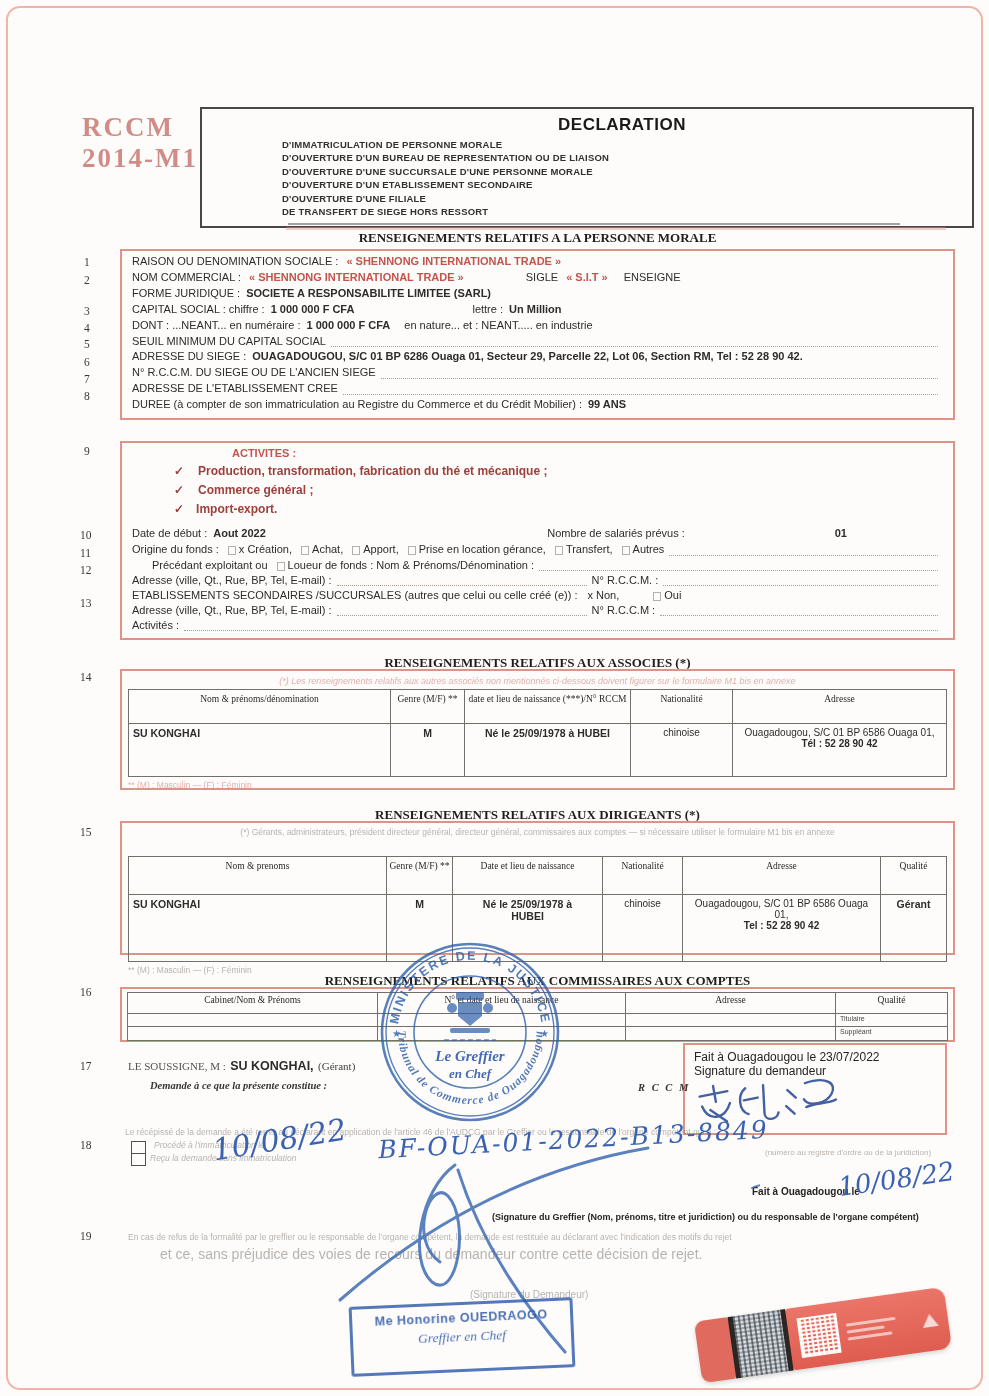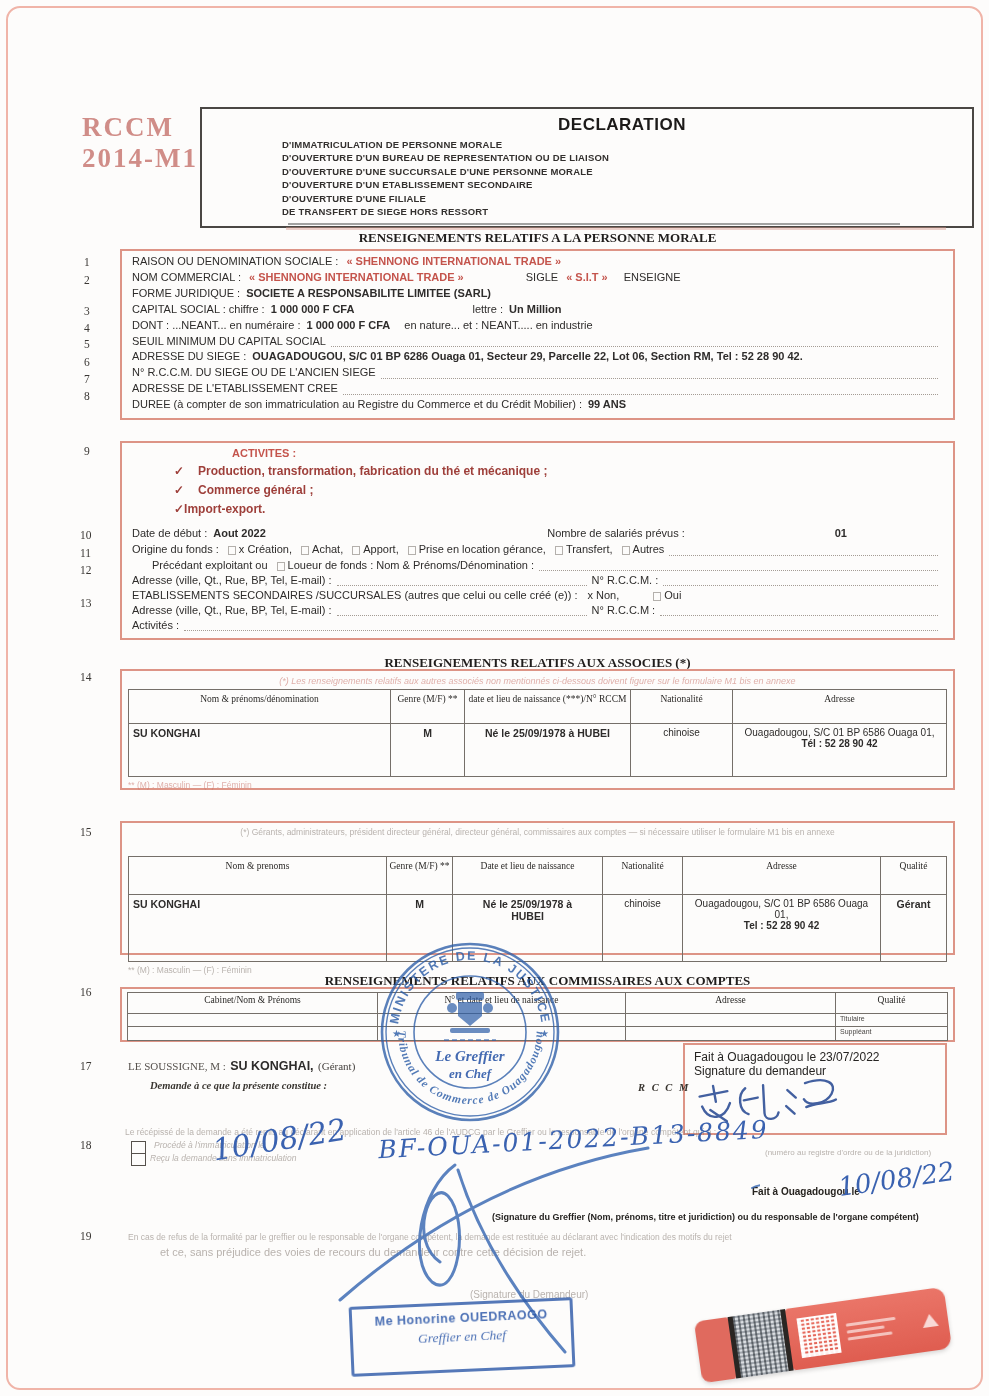--- a/index.html
+++ b/index.html
@@ -156,21 +156,21 @@
     <div class="ln maroon" style="height:20.5px;margin-left:42px;font-size:12px;">
       <span>✓</span>
       <span style="margin-left:14px;">Production, transformation, fabrication du thé et mécanique ;</span>
     </div>
     <div class="ln maroon" style="height:20.5px;margin-left:42px;font-size:12px;">
       <span>✓</span>
       <span style="margin-left:14px;">Commerce général ;</span>
     </div>
     <div class="ln maroon" style="height:20.5px;margin-left:42px;font-size:12px;">
       <span>✓</span>
-      <span style="margin-left:0;">Import-export.</span>
+      <span style="margin-left:12px;">Import-export.</span>
     </div>
     <div style="height:7px;"></div>
     <div class="ln" style="height:17px;justify-content:center;">
       <span>Date de début :</span>
       <span class="b" style="margin-left:6px;">Aout 2022</span>
       <span style="margin-left:auto;margin-right:150px;">Nombre de salariés prévus :</span>
       <span class="b" style="margin-right:96px;">01</span>
     </div>
     <div class="ln" style="height:17px;">
       <span>Origine du fonds :</span>
@@ -232,20 +232,21 @@
       <div class="td b ctr nb">Né le 25/09/1978 à HUBEI</div>
       <div class="td ctr nb" style="font-size:10px;">chinoise</div>
       <div class="td ctr nr nb" style="font-size:10px;">
         <div>Ouagadougou, S/C 01 BP 6586 Ouaga 01,</div>
         <div class="b">Tél : 52 28 90 42</div>
       </div>
     </div>
     <div class="faintred" style="font-size:8.5px;margin-top:3px;white-space:nowrap;overflow:hidden;">** (M) : Masculin — (F) : Féminin</div>
   </div>
 
+  <div class="sec-title" style="top:807px;">RENSEIGNEMENTS RELATIFS AUX DIRIGEANTS (*)</div>
   <div class="box" style="top:821px;height:134px;padding:4px 6px;">
     <div class="faint" style="font-size:8.5px;text-align:center;white-space:nowrap;overflow:hidden;">(*) Gérants, administrateurs, président directeur général, directeur général, commissaires aux comptes — si nécessaire utiliser le formulaire M1 bis en annexe</div>
     <div class="grid" style="grid-template-columns:258px 66px 150px 80px 198px auto;grid-template-rows:38px 66px;margin-top:19px;">
       <div class="th">Nom &amp; prenoms</div>
       <div class="th">Genre (M/F) **</div>
       <div class="th">Date et lieu de naissance</div>
       <div class="th">Nationalité</div>
       <div class="th">Adresse</div>
       <div class="th nr">Qualité</div>
       <div class="td b nb">SU KONGHAI</div>
@@ -316,21 +317,21 @@
   <div class="abs faint nowrap" style="left:154px;top:1140px;font-size:8.5px;font-style:italic;">Procédé à l'immatriculation le</div>
   <div class="abs faint nowrap" style="left:150px;top:1153px;font-size:8.5px;font-style:italic;">Reçu la demande sans immatriculation</div>
   <div class="abs hw nowrap" style="left:212px;top:1122px;font-size:30px;transform:rotate(-9deg);">10/08/22</div>
   <div class="abs hw nowrap" style="left:378px;top:1125px;font-size:25px;letter-spacing:2px;transform:rotate(-3deg);">BF-OUA-01-2022-B13-8849</div>
   <div class="abs faint nowrap" style="left:765px;top:1148px;font-size:8px;">(numéro au registre d'ordre ou de la juridiction)</div>
   <div class="abs nowrap b" style="left:752px;top:1186px;font-size:10px;color:#26231f;">Fait à Ouagadougou le</div>
   <div class="abs hw nowrap" style="left:838px;top:1164px;font-size:26px;transform:rotate(-8deg);">10/08/22</div>
   <div class="abs nowrap b" style="left:492px;top:1212px;font-size:9px;color:#211f1d;">(Signature du Greffier (Nom, prénoms, titre et juridiction) ou du responsable de l'organe compétent)</div>
 
   <div class="abs faint nowrap" style="left:128px;top:1232px;font-size:8.5px;width:812px;overflow:hidden;">En cas de refus de la formalité par le greffier ou le responsable de l'organe compétent, la demande est restituée au déclarant avec l'indication des motifs du rejet</div>
-  <div class="abs faint nowrap" style="left:160px;top:1246px;font-size:11px;width:720px;overflow:hidden;">et ce, sans préjudice des voies de recours du demandeur contre cette décision de rejet.</div>
+  <div class="abs faint nowrap" style="left:160px;top:1246px;font-size:14px;width:720px;overflow:hidden;">et ce, sans préjudice des voies de recours du demandeur contre cette décision de rejet.</div>
   <div class="abs faint nowrap" style="left:470px;top:1289px;font-size:10px;">(Signature du Demandeur)</div>
 
   <svg class="abs" style="left:378px;top:940px;" width="184" height="184" viewBox="0 0 184 184">
     <defs>
       <path id="arcTop" d="M 20,92 A 72,72 0 0 1 164,92"></path>
       <path id="arcBot" d="M 20,92 A 72,72 0 0 0 164,92"></path>
     </defs>
     <g stroke="#2d5ea8" fill="none" opacity="0.78">
       <circle cx="92" cy="92" r="88" stroke-width="2.6"></circle>
       <circle cx="92" cy="92" r="84" stroke-width="1.4"></circle>

